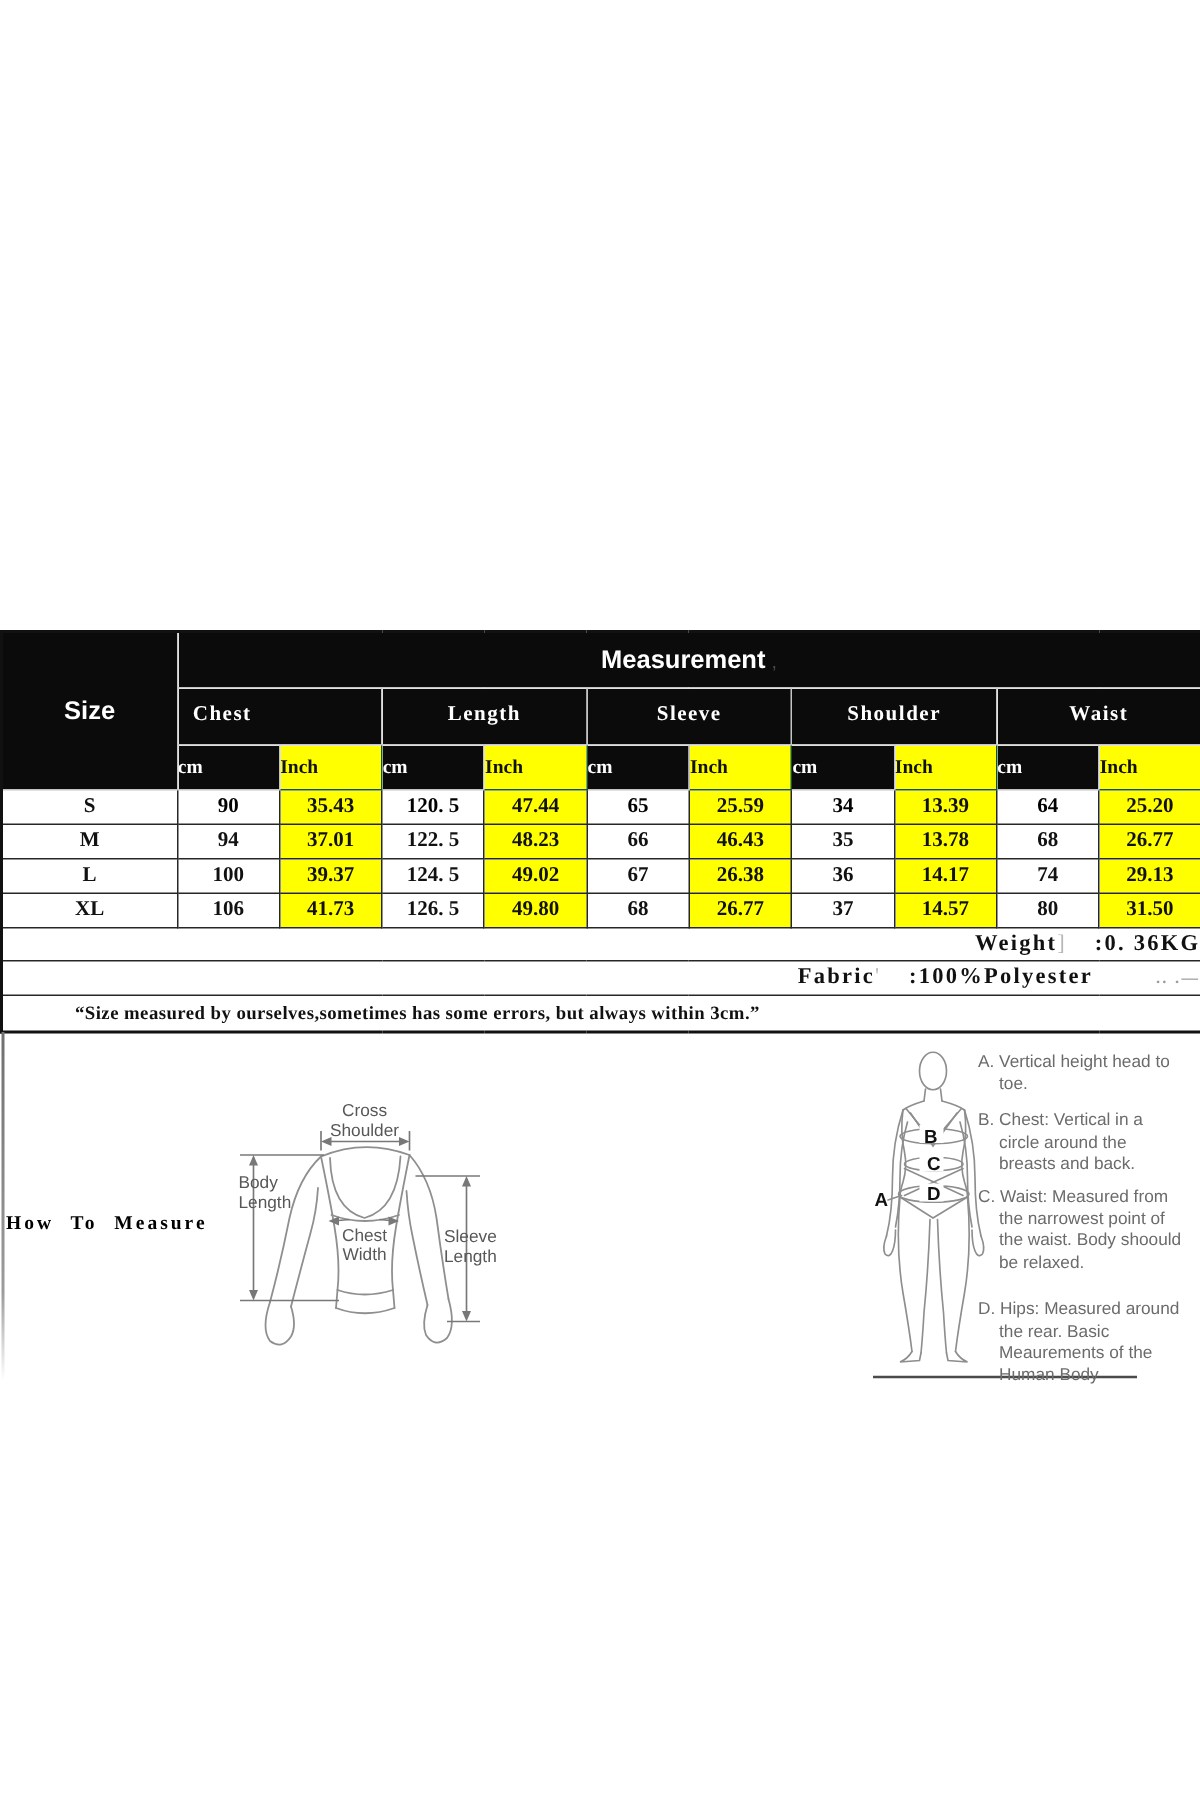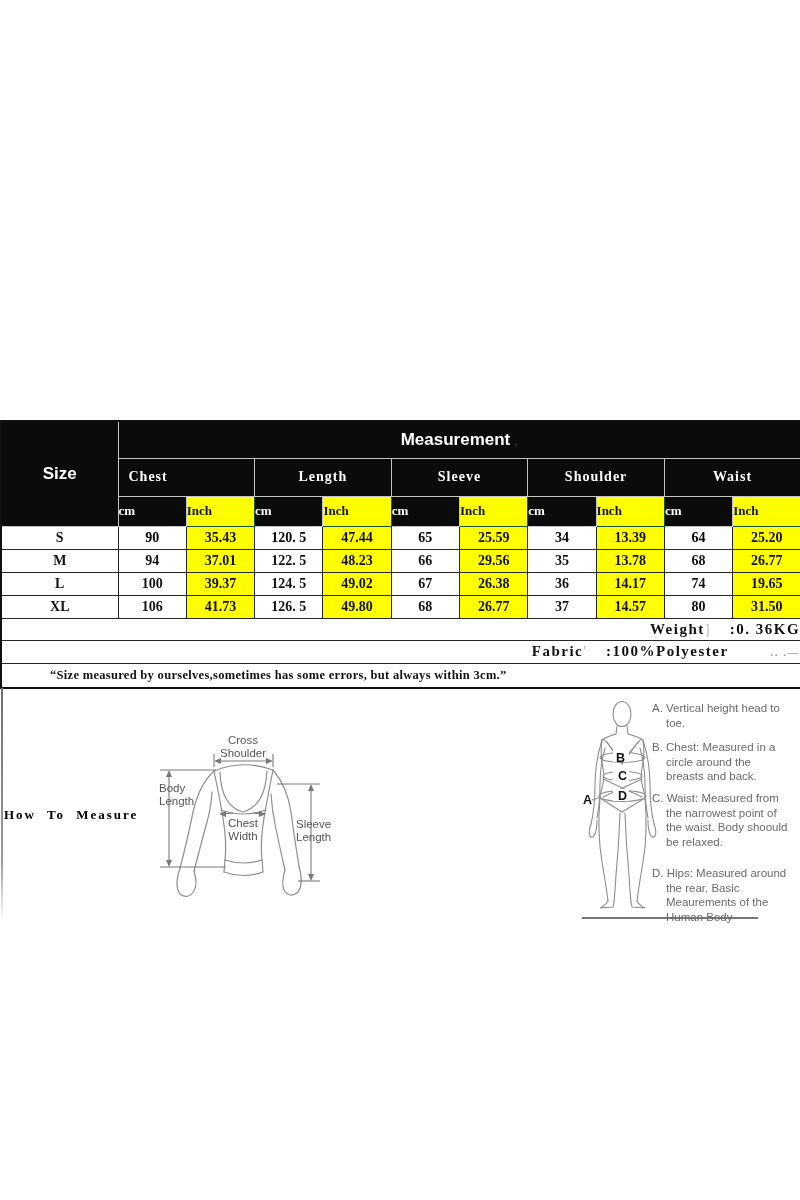--- a/index.html
+++ b/index.html
@@ -102,39 +102,39 @@
       <td class="ycell">25.20</td>
     </tr>
 
     <tr class="r-data">
       <td>M</td>
       <td>94</td>
       <td class="ycell">37.01</td>
       <td>122. 5</td>
       <td class="ycell">48.23</td>
       <td>66</td>
-      <td class="ycell">29.56</td>
+      <td class="ycell">46.43</td>
       <td>35</td>
       <td class="ycell">13.78</td>
       <td>68</td>
       <td class="ycell">26.77</td>
     </tr>
 
     <tr class="r-data">
       <td>L</td>
       <td>100</td>
       <td class="ycell">39.37</td>
       <td>124. 5</td>
       <td class="ycell">49.02</td>
       <td>67</td>
       <td class="ycell">26.38</td>
       <td>36</td>
       <td class="ycell">14.17</td>
       <td>74</td>
-      <td class="ycell">19.65</td>
+      <td class="ycell">29.13</td>
     </tr>
 
     <tr class="r-data">
       <td>XL</td>
       <td>106</td>
       <td class="ycell">41.73</td>
       <td>126. 5</td>
       <td class="ycell">49.80</td>
       <td>68</td>
       <td class="ycell">26.77</td>
@@ -250,17 +250,17 @@
       <rect x="613" y="769" width="16" height="12" fill="#ffffff"></rect>
       <rect x="613" y="789" width="16" height="12" fill="#ffffff"></rect>
       <text class="figlabel" x="616" y="762">B</text>
       <text class="figlabel" x="618" y="780">C</text>
       <text class="figlabel" x="618" y="800">D</text>
       <text class="figlabel" x="583" y="804">A</text>
     </g>
   </svg>
 
   <div class="note note-a">A. Vertical height head to toe.</div>
-  <div class="note note-b">B. Chest: Measured in a circle around the breasts and back.</div>
+  <div class="note note-b">B. Chest: Vertical in a circle around the breasts and back.</div>
   <div class="note note-c">C. Waist: Measured from the narrowest point of the waist. Body shoould be relaxed.</div>
   <div class="note note-d">D. Hips: Measured around the rear. Basic Meaurements of the Human Body</div>
 
 </div>
 
 </body></html>

